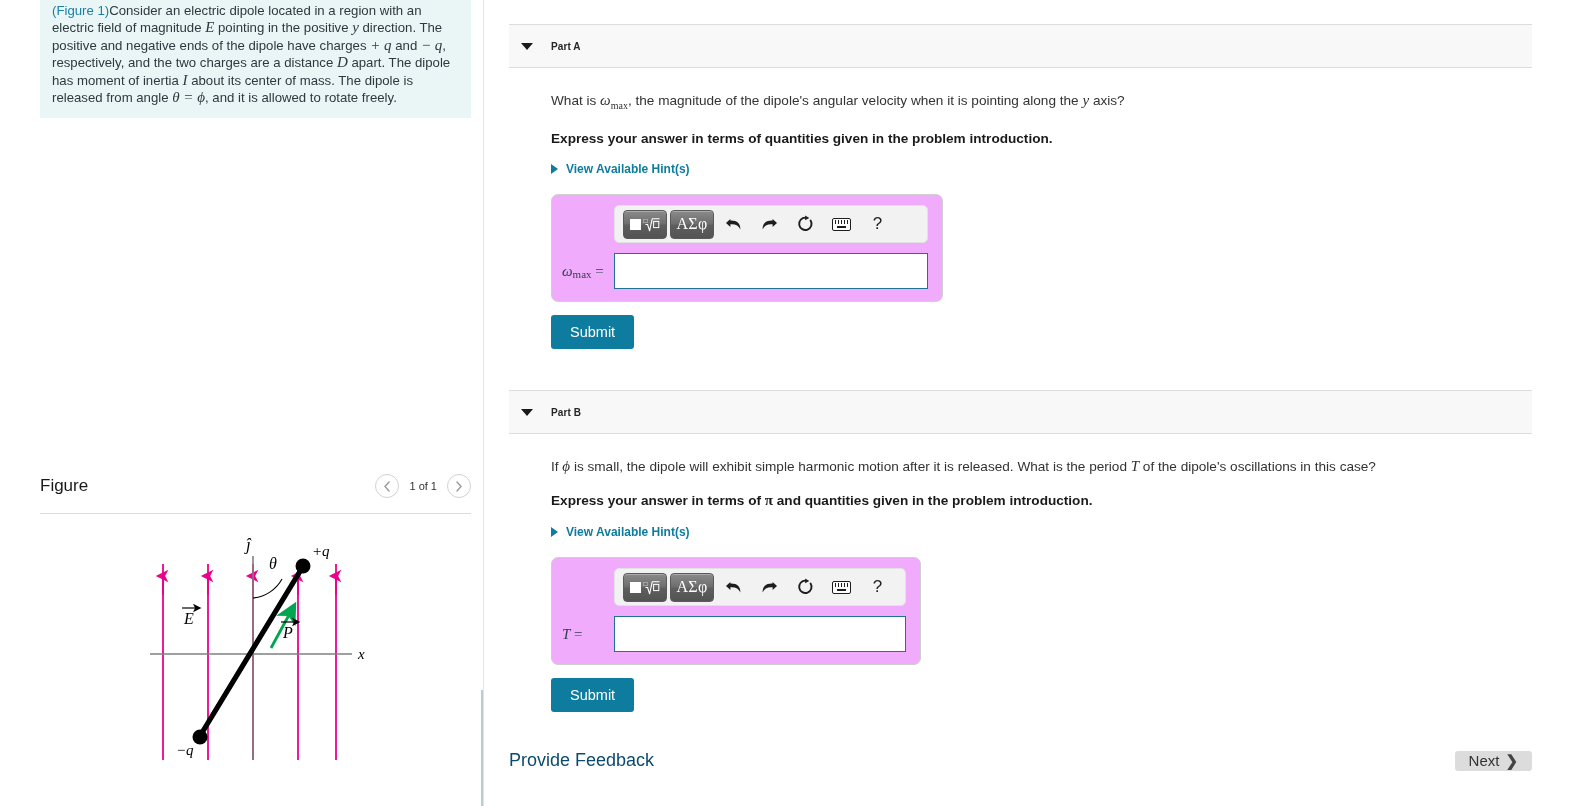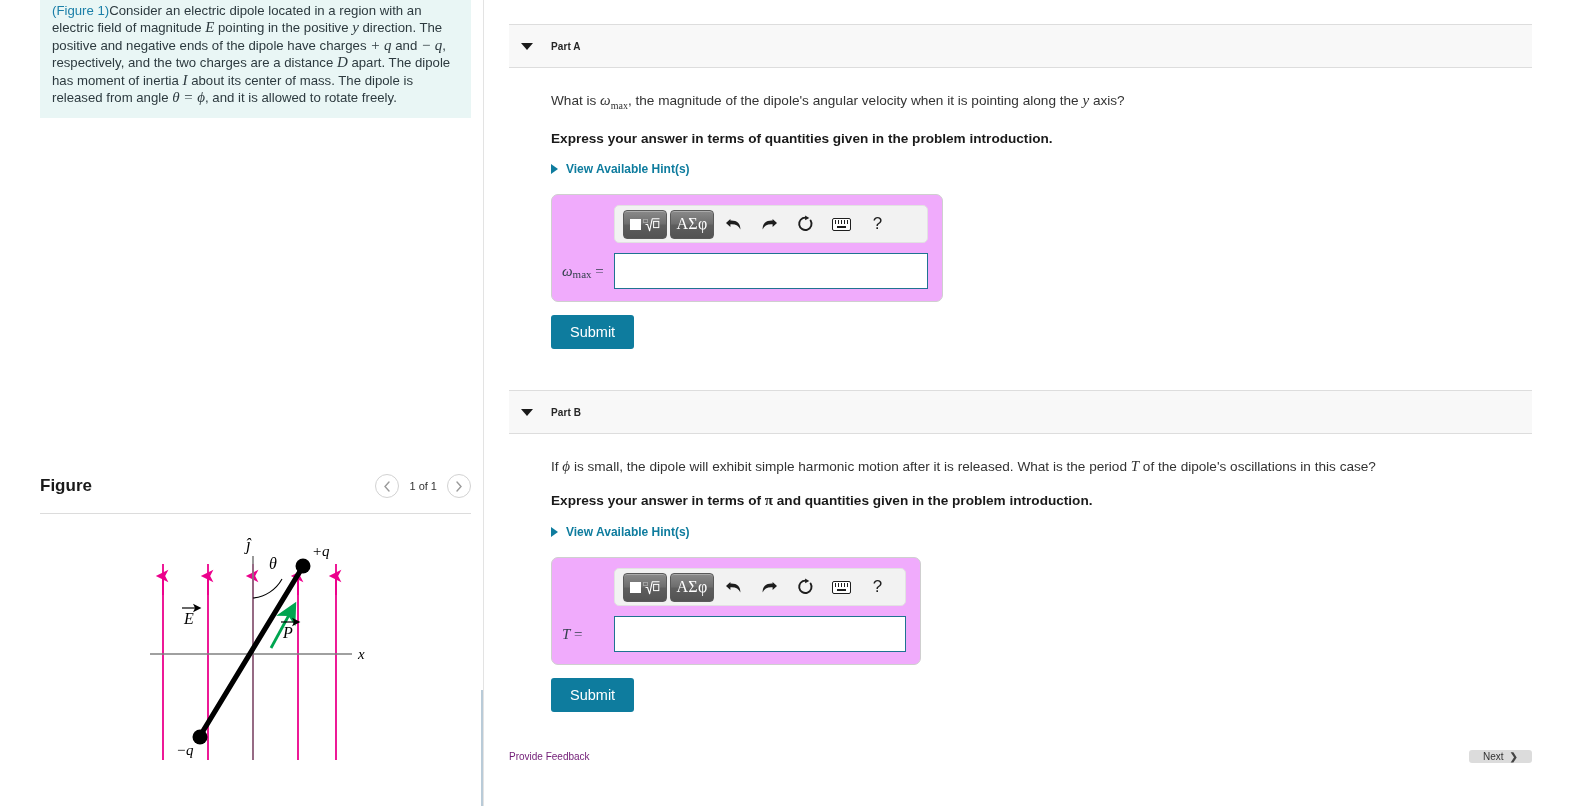--- a/index.html
+++ b/index.html
@@ -33,21 +33,21 @@
   .mi { font-family: "Liberation Serif", serif; font-style: italic; font-size: 15px; }
   .mi-up { font-family: "Liberation Serif", serif; font-style: normal; font-size: 15px;}
 
   .figure-head {
     position: absolute; left: 40px; top: 476px;
     width: 431px; height: 38px;
     border-bottom: 1px solid #dcdcdc;
   }
   .figure-title {
     position: absolute; left: 0; top: 0;
-    font-size: 17px; font-weight: bold; color: #1a1a1a;
+    font-size: 17px; font-weight: normal; color: #1a1a1a;
   }
   .fig-nav { position: absolute; right: 0; top: -2px; display:flex; align-items:center; gap:10px; }
   .nav-circle {
     width: 24px; height: 24px; border-radius: 50%;
     border: 1px solid #d2d2d2; background:#fff;
     display:flex; align-items:center; justify-content:center;
     color: #8d8d8d; font-size: 12px; cursor:pointer;
   }
   .fig-count { font-size: 11px; color:#333; }
 
@@ -187,24 +187,24 @@
     cursor: pointer;
     font-family: "Liberation Sans", sans-serif;
   }
 
   .footer-row {
     margin-top: 38px;
     width: 1023px;
     display:flex; align-items:center; justify-content:space-between;
     padding-left: 0px;
   }
-  .feedback-link { color:#701a75; font-size:10px; cursor:pointer; }
+  .feedback-link { color:#0c4a6e; font-size:18px; cursor:pointer; }
   .next-btn {
     background: #dcdcdc; border: none; border-radius: 3px;
-    font-size: 10px; color: #333; padding: 1px 14px;
+    font-size: 15px; color: #333; padding: 1px 14px;
     display:flex; align-items:center; gap:6px; cursor:pointer;
     font-family: "Liberation Sans", sans-serif;
   }
   .next-chev { font-weight: bold; color:#444; }
 </style>
 </head>
 <body>
 
 <div class="page">
 

